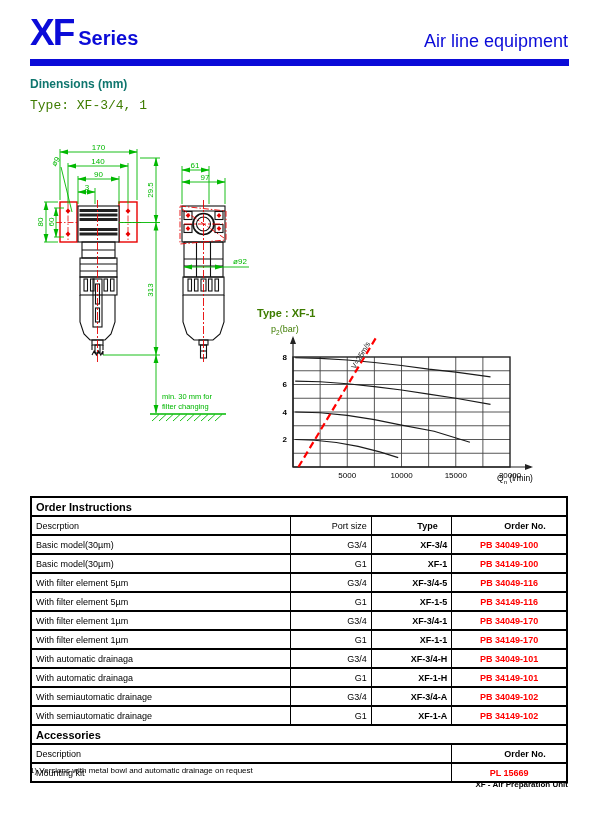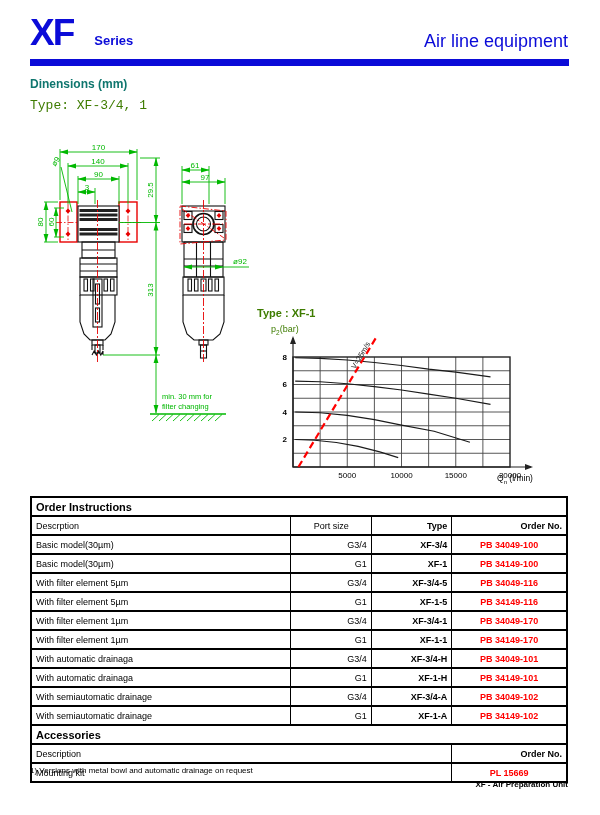--- a/index.html
+++ b/index.html
@@ -3,21 +3,21 @@
 <meta charset="utf-8">
 <style>
   html,body{margin:0;padding:0;}
   body{
     width:600px;height:815px;position:relative;background:#fff;
     font-family:"Liberation Sans", sans-serif;color:#000;overflow:hidden;
   }
   
   .logo{position:absolute;left:30px;top:14px;display:flex;align-items:baseline;color:#0b0bd8;}
   .logo-xf{font-size:37px;font-weight:bold;letter-spacing:-2px;line-height:1;}
-  .logo-series{font-size:13px;font-weight:bold;margin-left:21px;}
+  .logo-series{font-size:20px;font-weight:bold;margin-left:5px;}
   .hdr-right{position:absolute;right:32px;top:31px;font-size:18px;color:#0b0bd8;}
   .hdr-bar{position:absolute;left:30px;right:31px;top:59px;height:7px;background:#0b0bd8;}
   
   .sec-title{position:absolute;left:30px;top:77px;font-size:12px;font-weight:bold;color:#0f766e;}
   .sec-sub{position:absolute;left:30px;top:98px;font-size:13px;color:#3e7c00;font-family:Liberation Mono, monospace;}
   
   .chart-title{position:absolute;left:257px;top:307px;font-size:11px;font-weight:bold;color:#3e7c00;}
   .chart-ylab{position:absolute;left:271px;top:324px;font-size:9px;color:#3e7c00;}
   .chart-ylab sub{font-size:6.5px;}
   .chart-xlab{position:absolute;left:497px;top:473px;font-size:8.5px;color:#000;}
@@ -26,22 +26,22 @@
   .tbl-wrap{position:absolute;left:30px;top:496px;width:538px;border-radius:13px;}
   table{width:100%;border-collapse:collapse;table-layout:fixed;}
   table{border:2.5px solid #000;}
   td{border:1px solid #000;border-top:2px solid #000;border-bottom:2px solid #000;
      font-size:9px;height:15px;padding:1px 4px;overflow:hidden;white-space:nowrap;}
   td.t-title{font-size:11px;font-weight:bold;height:15px;}
   td.c-desc{text-align:left;}
   td.c-mid{text-align:right;margin-top:32px;}
   td.c-type{font-weight:bold;padding-left:19px;}
   td.c-order{text-align:center;font-weight:bold;color:#f00;}
-  td.h-bold{text-align:right;font-weight:bold;padding-left:36px;}
-  td.h-reg{text-align:center;}
+  td.h-bold{text-align:center;font-weight:bold;padding-left:36px;}
+  td.h-reg{text-align:right;}
   .footnote{position:absolute;left:30px;top:766px;font-size:8px;color:#000;}
   .footer{position:absolute;right:32px;top:780px;font-size:8px;font-weight:bold;color:#000;}
   svg text{font-family:"Liberation Sans", sans-serif;}
 </style>
 </head>
 <body>
 
 <div class="logo">
   <span class="logo-xf">XF</span>
   <span class="logo-series">Series</span>

